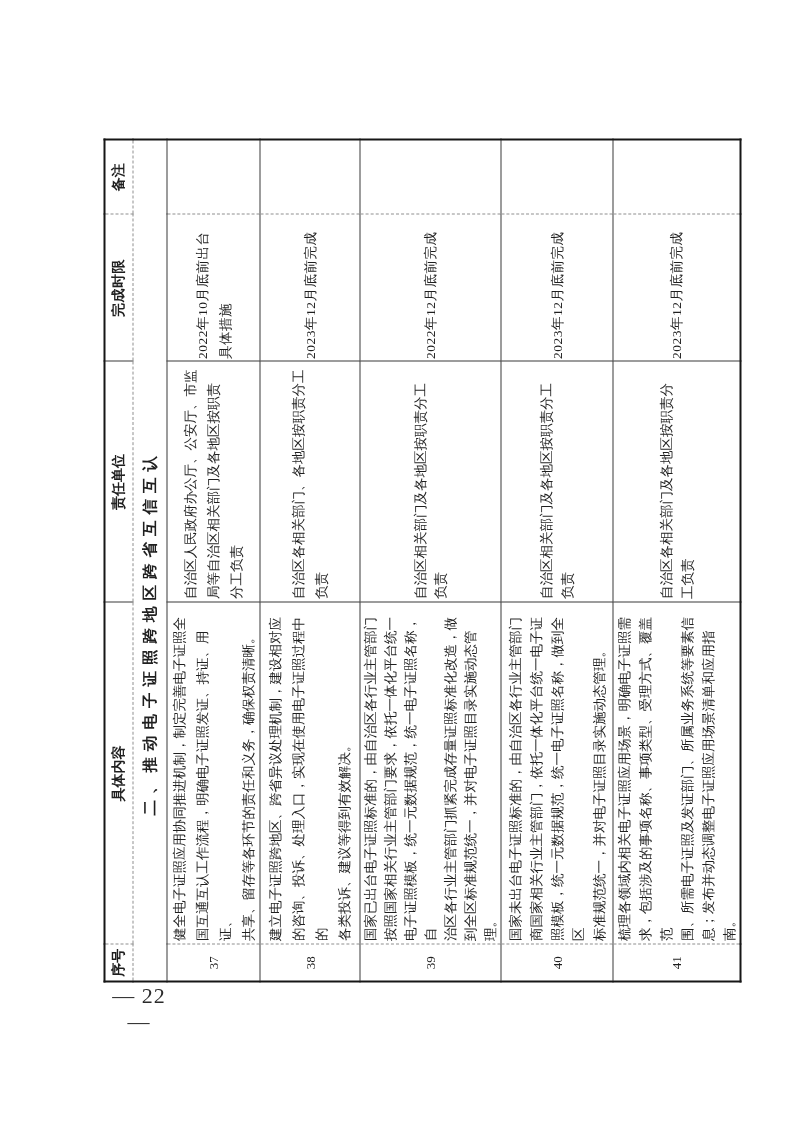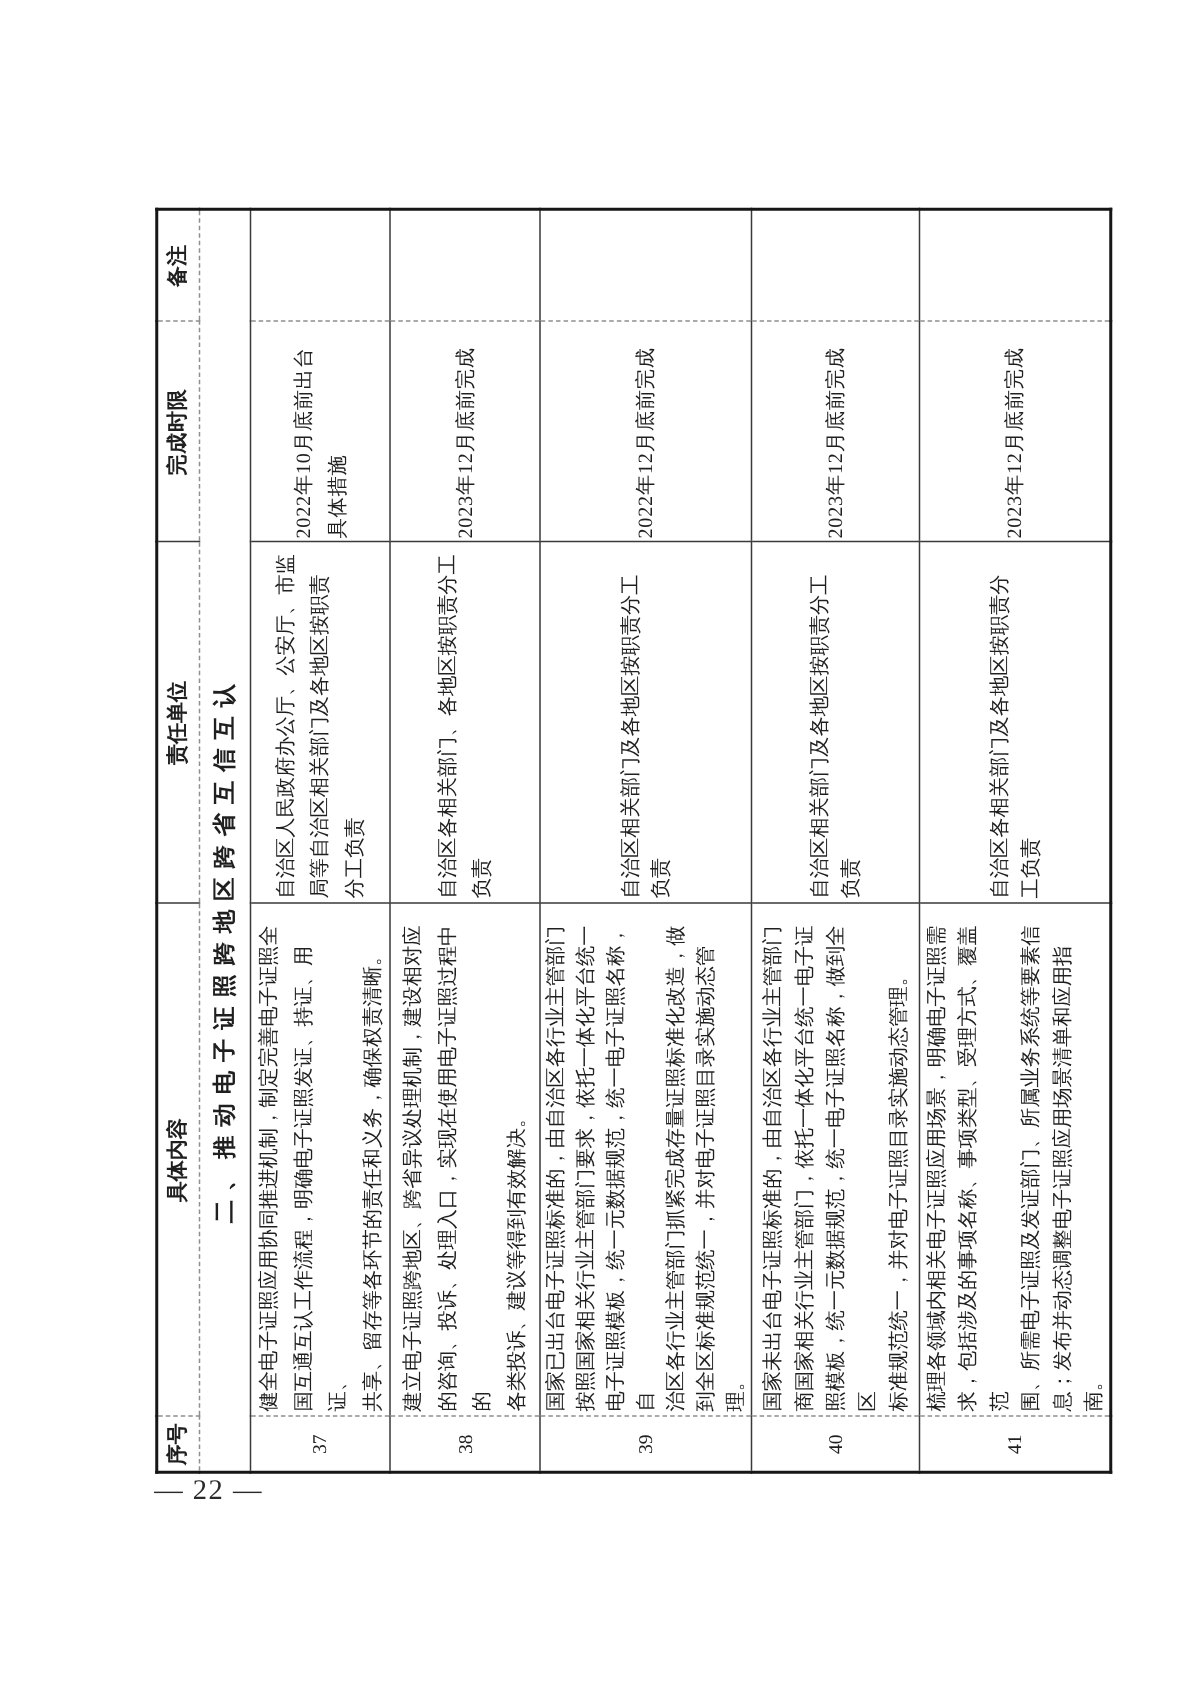--- a/index.html
+++ b/index.html
@@ -84,21 +84,21 @@
     letter-spacing: 0.5px;
   }
   .c-remark { }
   tr.data-row td { border-bottom: 1px solid #3a3a3a; }
   tr.data-row:last-child td { border-bottom: none; }
   .page-number {
     position: absolute;
     left: 100px; top: 983px;
     width: 78px;
     text-align: center;
-    font-size: 19px;
+    font-size: 22px;
     letter-spacing: 1px;
     color: #2a2a2a;
     font-family: "Liberation Serif", serif;
   }
 </style>
 </head>
 <body>
 
 <div class="page">
   <div class="rotated-layer">

